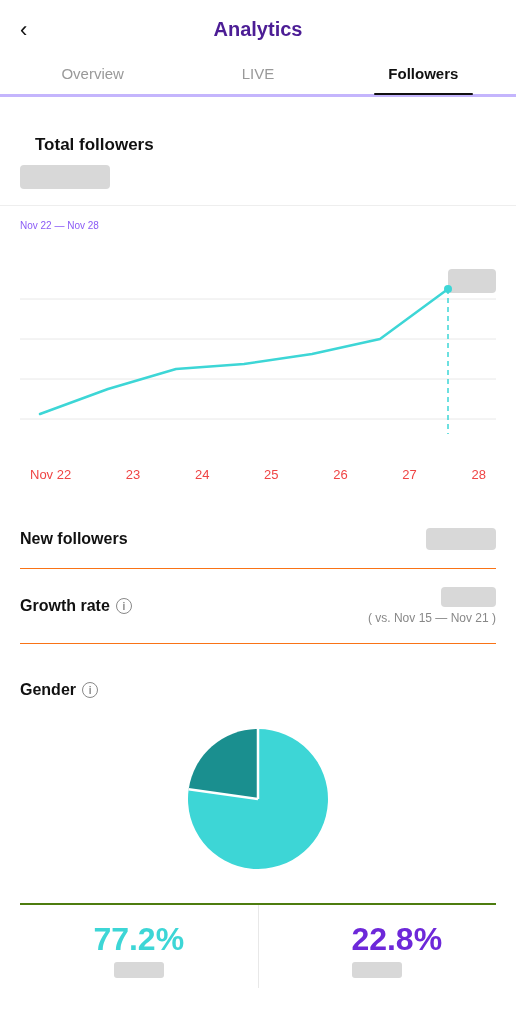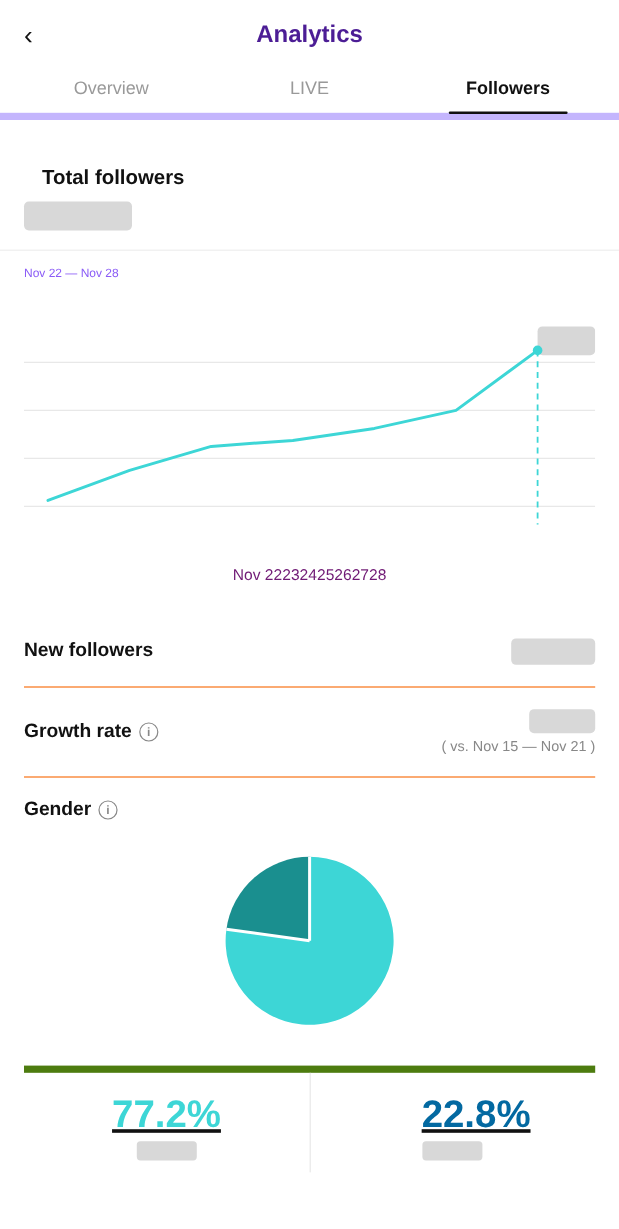--- a/index.html
+++ b/index.html
@@ -33,21 +33,21 @@
     }
     .header-title {
       font-size: 20px;
       font-weight: 700;
       color: #4c1d95;
     }
 
     
     .tab-bar {
       display: flex;
-      border-bottom: 6px solid #c4b5fd;
+      border-bottom: 3px solid #c4b5fd;
       padding: 0 10px;
     }
     .tab-item {
       flex: 1;
       text-align: center;
       padding: 12px 4px;
       font-size: 15px;
       color: #999;
       cursor: pointer;
       position: relative;
@@ -119,24 +119,24 @@
       margin-bottom: 10px;
     }
     .chart-area {
       width: 100%;
       height: 200px;
     }
 
     
     .x-axis {
       display: flex;
-      justify-content: center;
+      justify-content: space-between;
       padding: 4px 10px 0 10px;
       font-size: 13px;
-      color: #701a75;
+      color: #ef4444;
       margin-bottom: 28px;
     }
 
     
     .divider {
       height: 1px;
       background: #eee;
       margin: 0 -20px 0;
     }
 
@@ -184,50 +184,50 @@
       padding: 18px 0 0;
     }
     .gender-label {
       font-size: 16px;
       font-weight: 600;
       color: #111;
       display: flex;
       align-items: center;
       gap: 6px;
       margin-bottom: 20px;
+      margin-top: 19px;
     }
 
     
     .pie-container {
       display: flex;
       justify-content: center;
       margin-bottom: 24px;
     }
 
     
     .gender-percentages {
       display: flex;
-      border-top: 6px solid #4d7c0f;
+      border-top: 2px solid #4d7c0f;
       margin-top: 10px;
-      text-decoration: underline;
     }
     .gender-col {
       flex: 1;
       text-align: center;
       padding: 16px 0 10px;
     }
     .gender-col:first-child {
       border-right: 1px solid #e8e8e8;
     }
     .gender-pct {
       font-size: 32px;
       font-weight: 700;
     }
     .gender-pct.female { color: #3dd6d6; }
-    .gender-pct.male { color: #0369a1; padding-left: 39px; }
+    .gender-pct.male { color: #6d28d9; padding-left: 39px; }
     .gender-name-blur {
       width: 50px;
       height: 16px;
       background: #d8d8d8;
       border-radius: 3px;
       margin: 4px auto 0;
     }
   </style>
 </head>
 <body>

